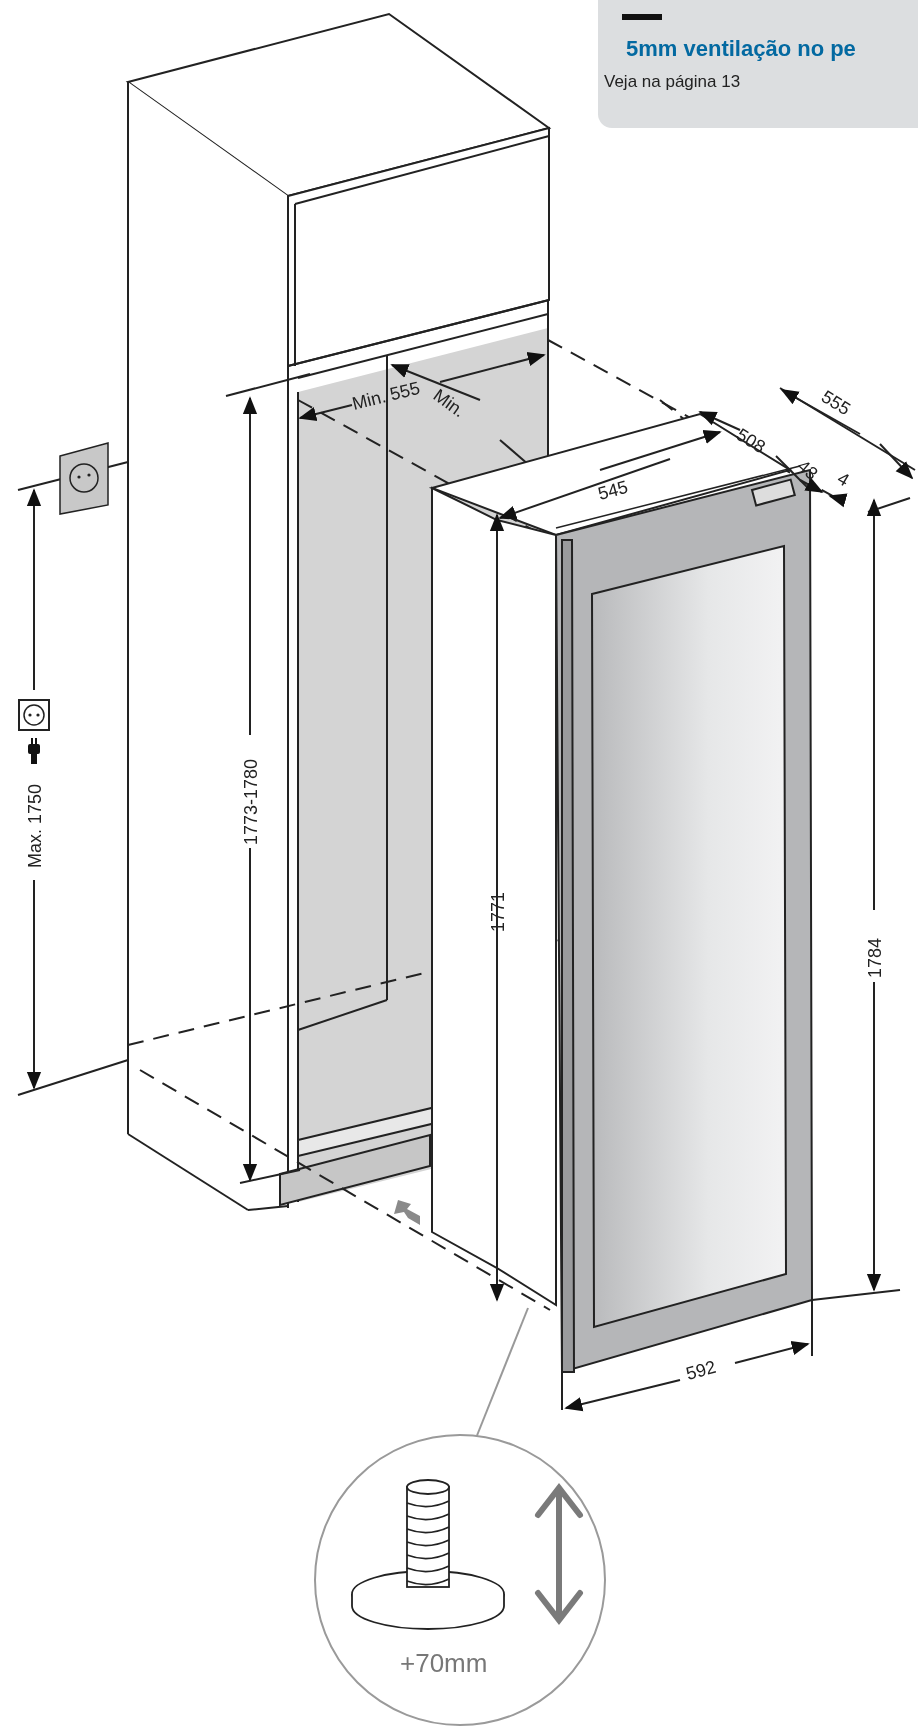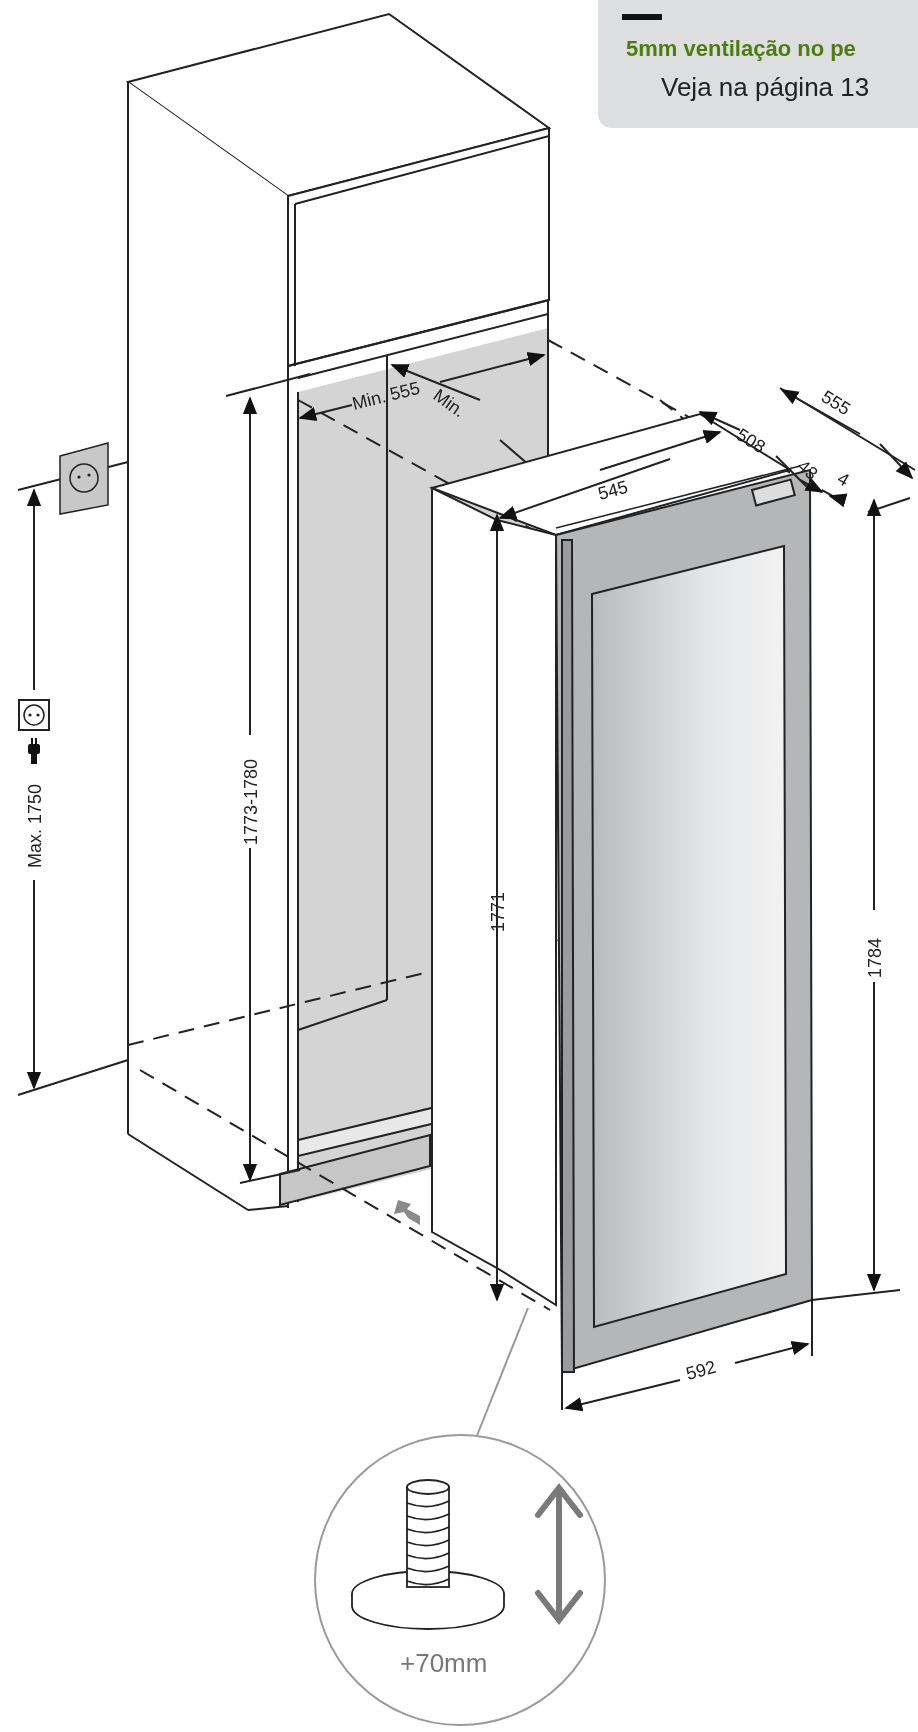--- a/index.html
+++ b/index.html
@@ -2,22 +2,22 @@
 <html><head>
 <meta charset="utf-8">
 <style>
   html, body { margin: 0; padding: 0; background: #ffffff; }
   body { width: 918px; height: 1732px; position: relative; overflow: hidden;
          font-family: "Liberation Sans", sans-serif; }
   #stage { position: absolute; left: 0; top: 0; width: 918px; height: 1732px; }
   .note-box { position: absolute; left: 598px; top: -20px; width: 340px; height: 148px;
               background: #dcdee0; border-radius: 14px; }
   .note-title { position: absolute; left: 622px; top: -14px; font-size: 38px; font-weight: bold; color: #111; letter-spacing: 1px; }
-  .note-line1 { position: absolute; left: 626px; top: 36px; font-size: 22px; font-weight: bold; color: #4d7c0f; white-space: nowrap; }
-  .note-line2 { position: absolute; left: 661px; top: 72px; font-size: 26px; color: #222; white-space: nowrap; }
+  .note-line1 { position: absolute; left: 626px; top: 36px; font-size: 22px; font-weight: bold; color: #0369a1; white-space: nowrap; }
+  .note-line2 { position: absolute; left: 604px; top: 72px; font-size: 17px; color: #222; white-space: nowrap; }
   svg text { font-family: "Liberation Sans", sans-serif; fill: #222; }
   .dim { font-size: 18px; }
 </style>
 </head>
 <body>
 
 <div id="stage">
   <svg width="918" height="1732" viewBox="0 0 918 1732" xmlns="http://www.w3.org/2000/svg">
     <defs>
       <marker id="arr" viewBox="0 0 10 10" refX="9" refY="5" markerWidth="9" markerHeight="9" orient="auto-start-reverse">

